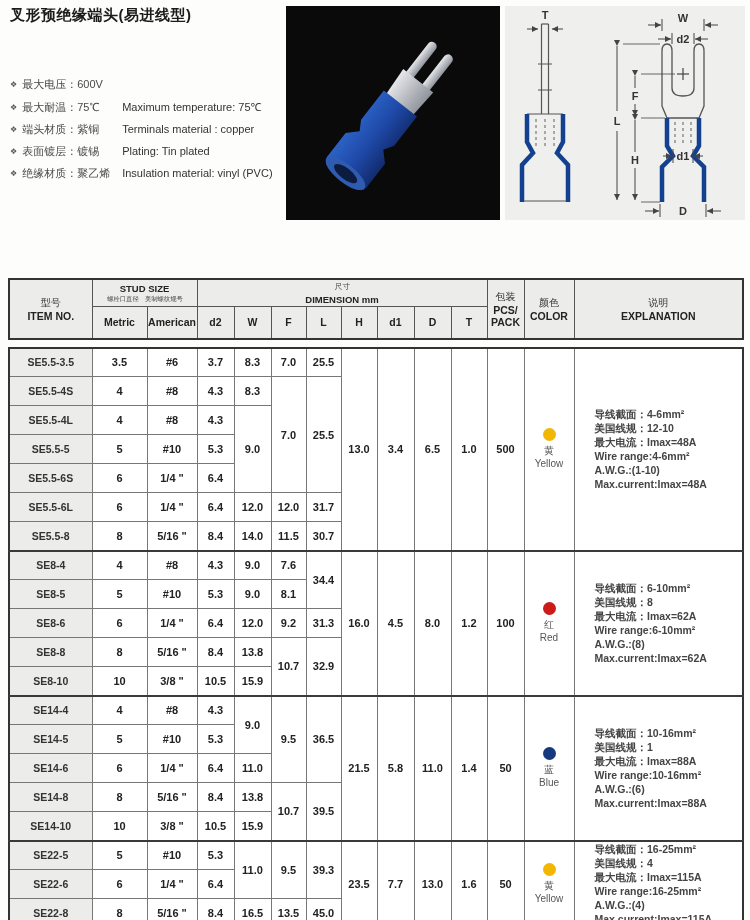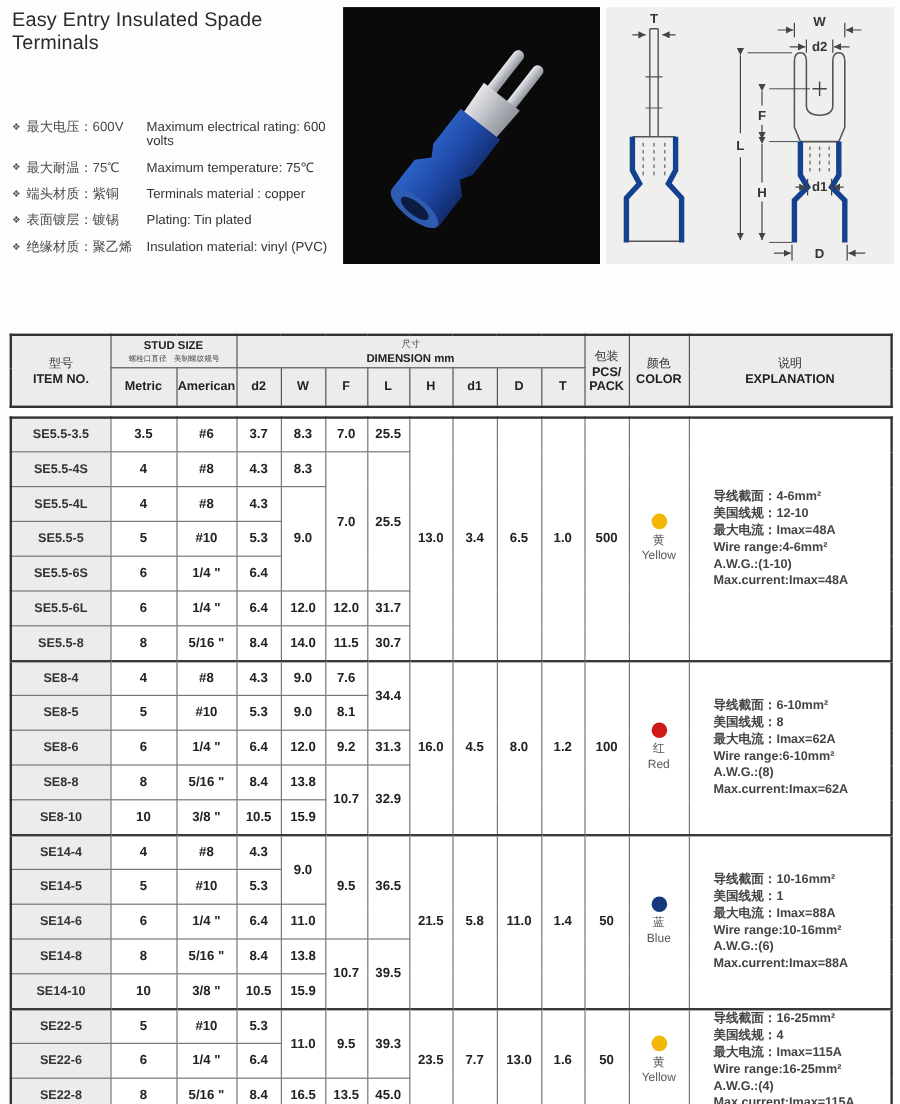--- a/index.html
+++ b/index.html
@@ -54,27 +54,26 @@
   
   .dsvg text { font-family:"Liberation Sans", sans-serif; font-size:11px; font-weight:bold; fill:#333; }
 </style>
 </head>
 <body>
 
 <div class="page">
 
   <div class="top">
     <div class="left-col">
-      <div class="title-en">Easy Entry Insulated Spade Terminals</div>
+      <div class="title-zh">叉形预绝缘端头(易进线型)</div>
 
       <ul class="specs">
         <li>
           <span class="bullet">❖</span>
           <span class="spec-zh">最大电压：600V</span>
-          <span class="spec-en">Maximum electrical rating: 600 volts</span>
         </li>
         <li>
           <span class="bullet">❖</span>
           <span class="spec-zh">最大耐温：75℃</span>
           <span class="spec-en">Maximum temperature: 75℃</span>
         </li>
         <li>
           <span class="bullet">❖</span>
           <span class="spec-zh">端头材质：紫铜</span>
           <span class="spec-en">Terminals material : copper</span>

